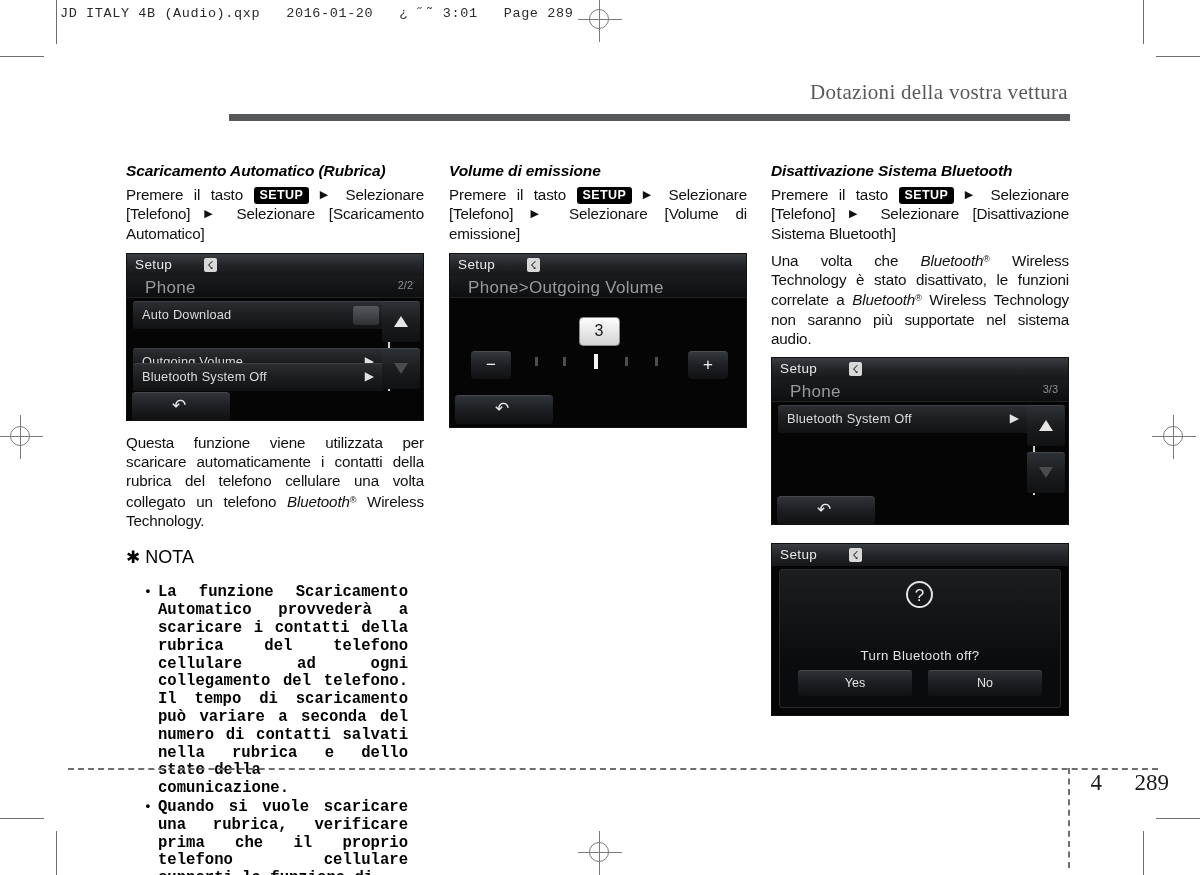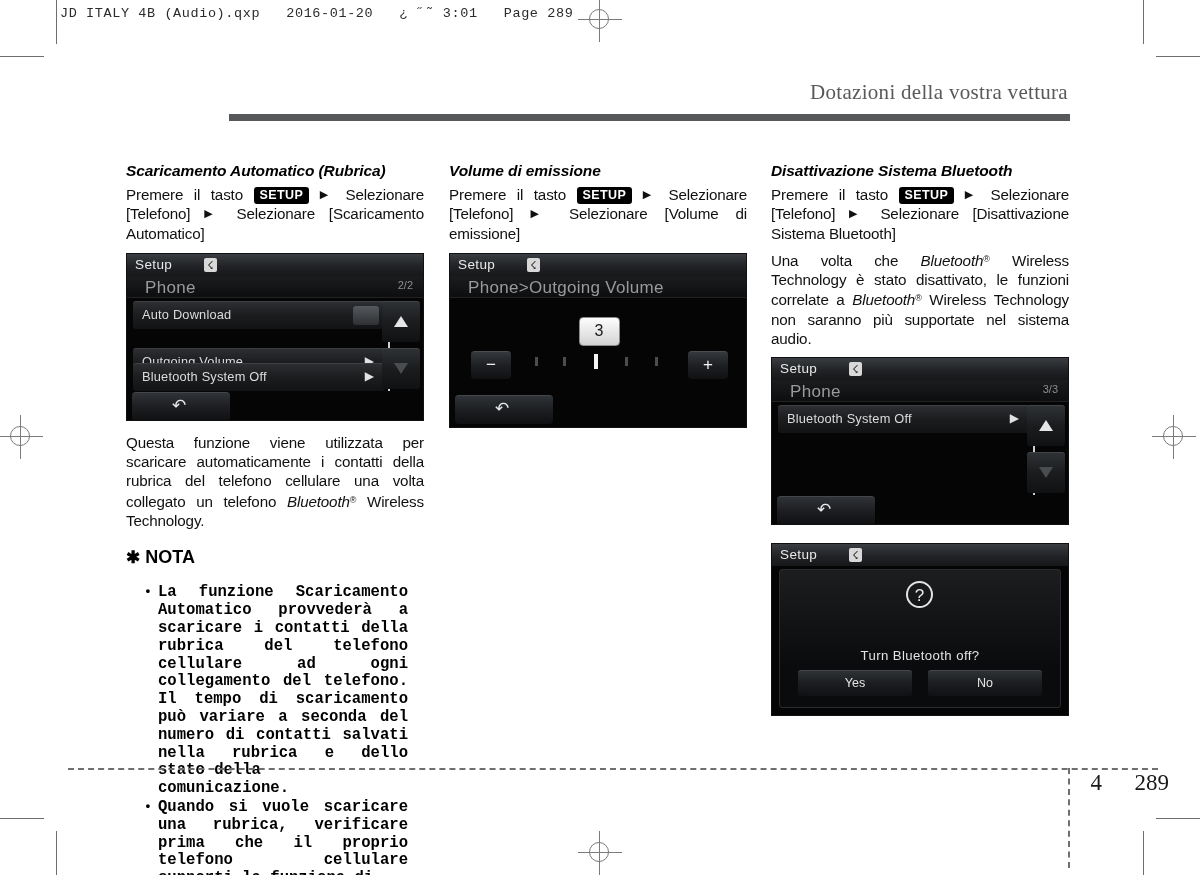--- a/index.html
+++ b/index.html
@@ -105,21 +105,21 @@
     text-align: center;
     border-radius: 2px;
     line-height: 14px;
     vertical-align: 2px;
   }
 
   
   .nota-head {
     margin: 17px 0 3px 0;
     font-size: 18px;
-    font-weight: bold;
+    font-weight: normal;
     color: #000;
   }
   .nota-head .star { font-size: 17px; }
   ul.nota {
     margin: 16px; padding: 0; list-style: none;
     font-family: Liberation Mono, monospace;
   }
   ul.nota li {
     position: relative;
     padding-left: 16px;

